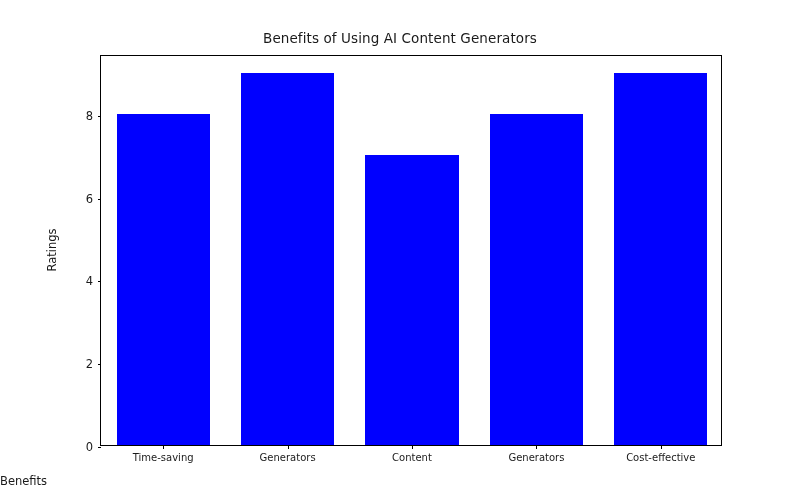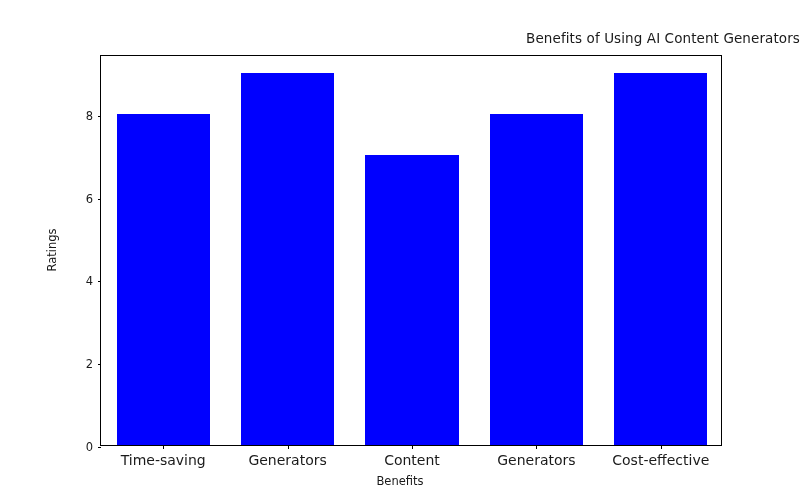--- a/index.html
+++ b/index.html
@@ -17,21 +17,21 @@
     position: relative;
     width: 800px;
     height: 500px;
     background: #ffffff;
   }
   #chart-title {
     position: absolute;
     left: 0;
     top: 30px;
     width: 800px;
-    text-align: right;
+    text-align: center;
     font-size: 13.5px;
     color: #1a1a1a;
     letter-spacing: 0.1px;
     white-space: nowrap;
   }
   
   #plot-area {
     position: absolute;
     left: 100px;
     top: 55px;
@@ -100,30 +100,29 @@
     left: 0;
     width: 0;
     height: 3.5px;
     border-left: 1.1px solid #000000;
   }
   .xtick-label {
     position: absolute;
     top: 7px;
     left: 0;
     transform: translateX(-50%);
-    font-size: 14px;
+    font-size: 10px;
     color: #1a1a1a;
     white-space: nowrap;
   }
   #xlabel {
     position: absolute;
     left: 0;
     top: 474px;
     width: 800px;
-    text-align: center;
     font-size: 11.5px;
     color: #1a1a1a;
     white-space: nowrap;
   }
 </style>
 </head>
 <body>
 
 <div id="figure">
 

